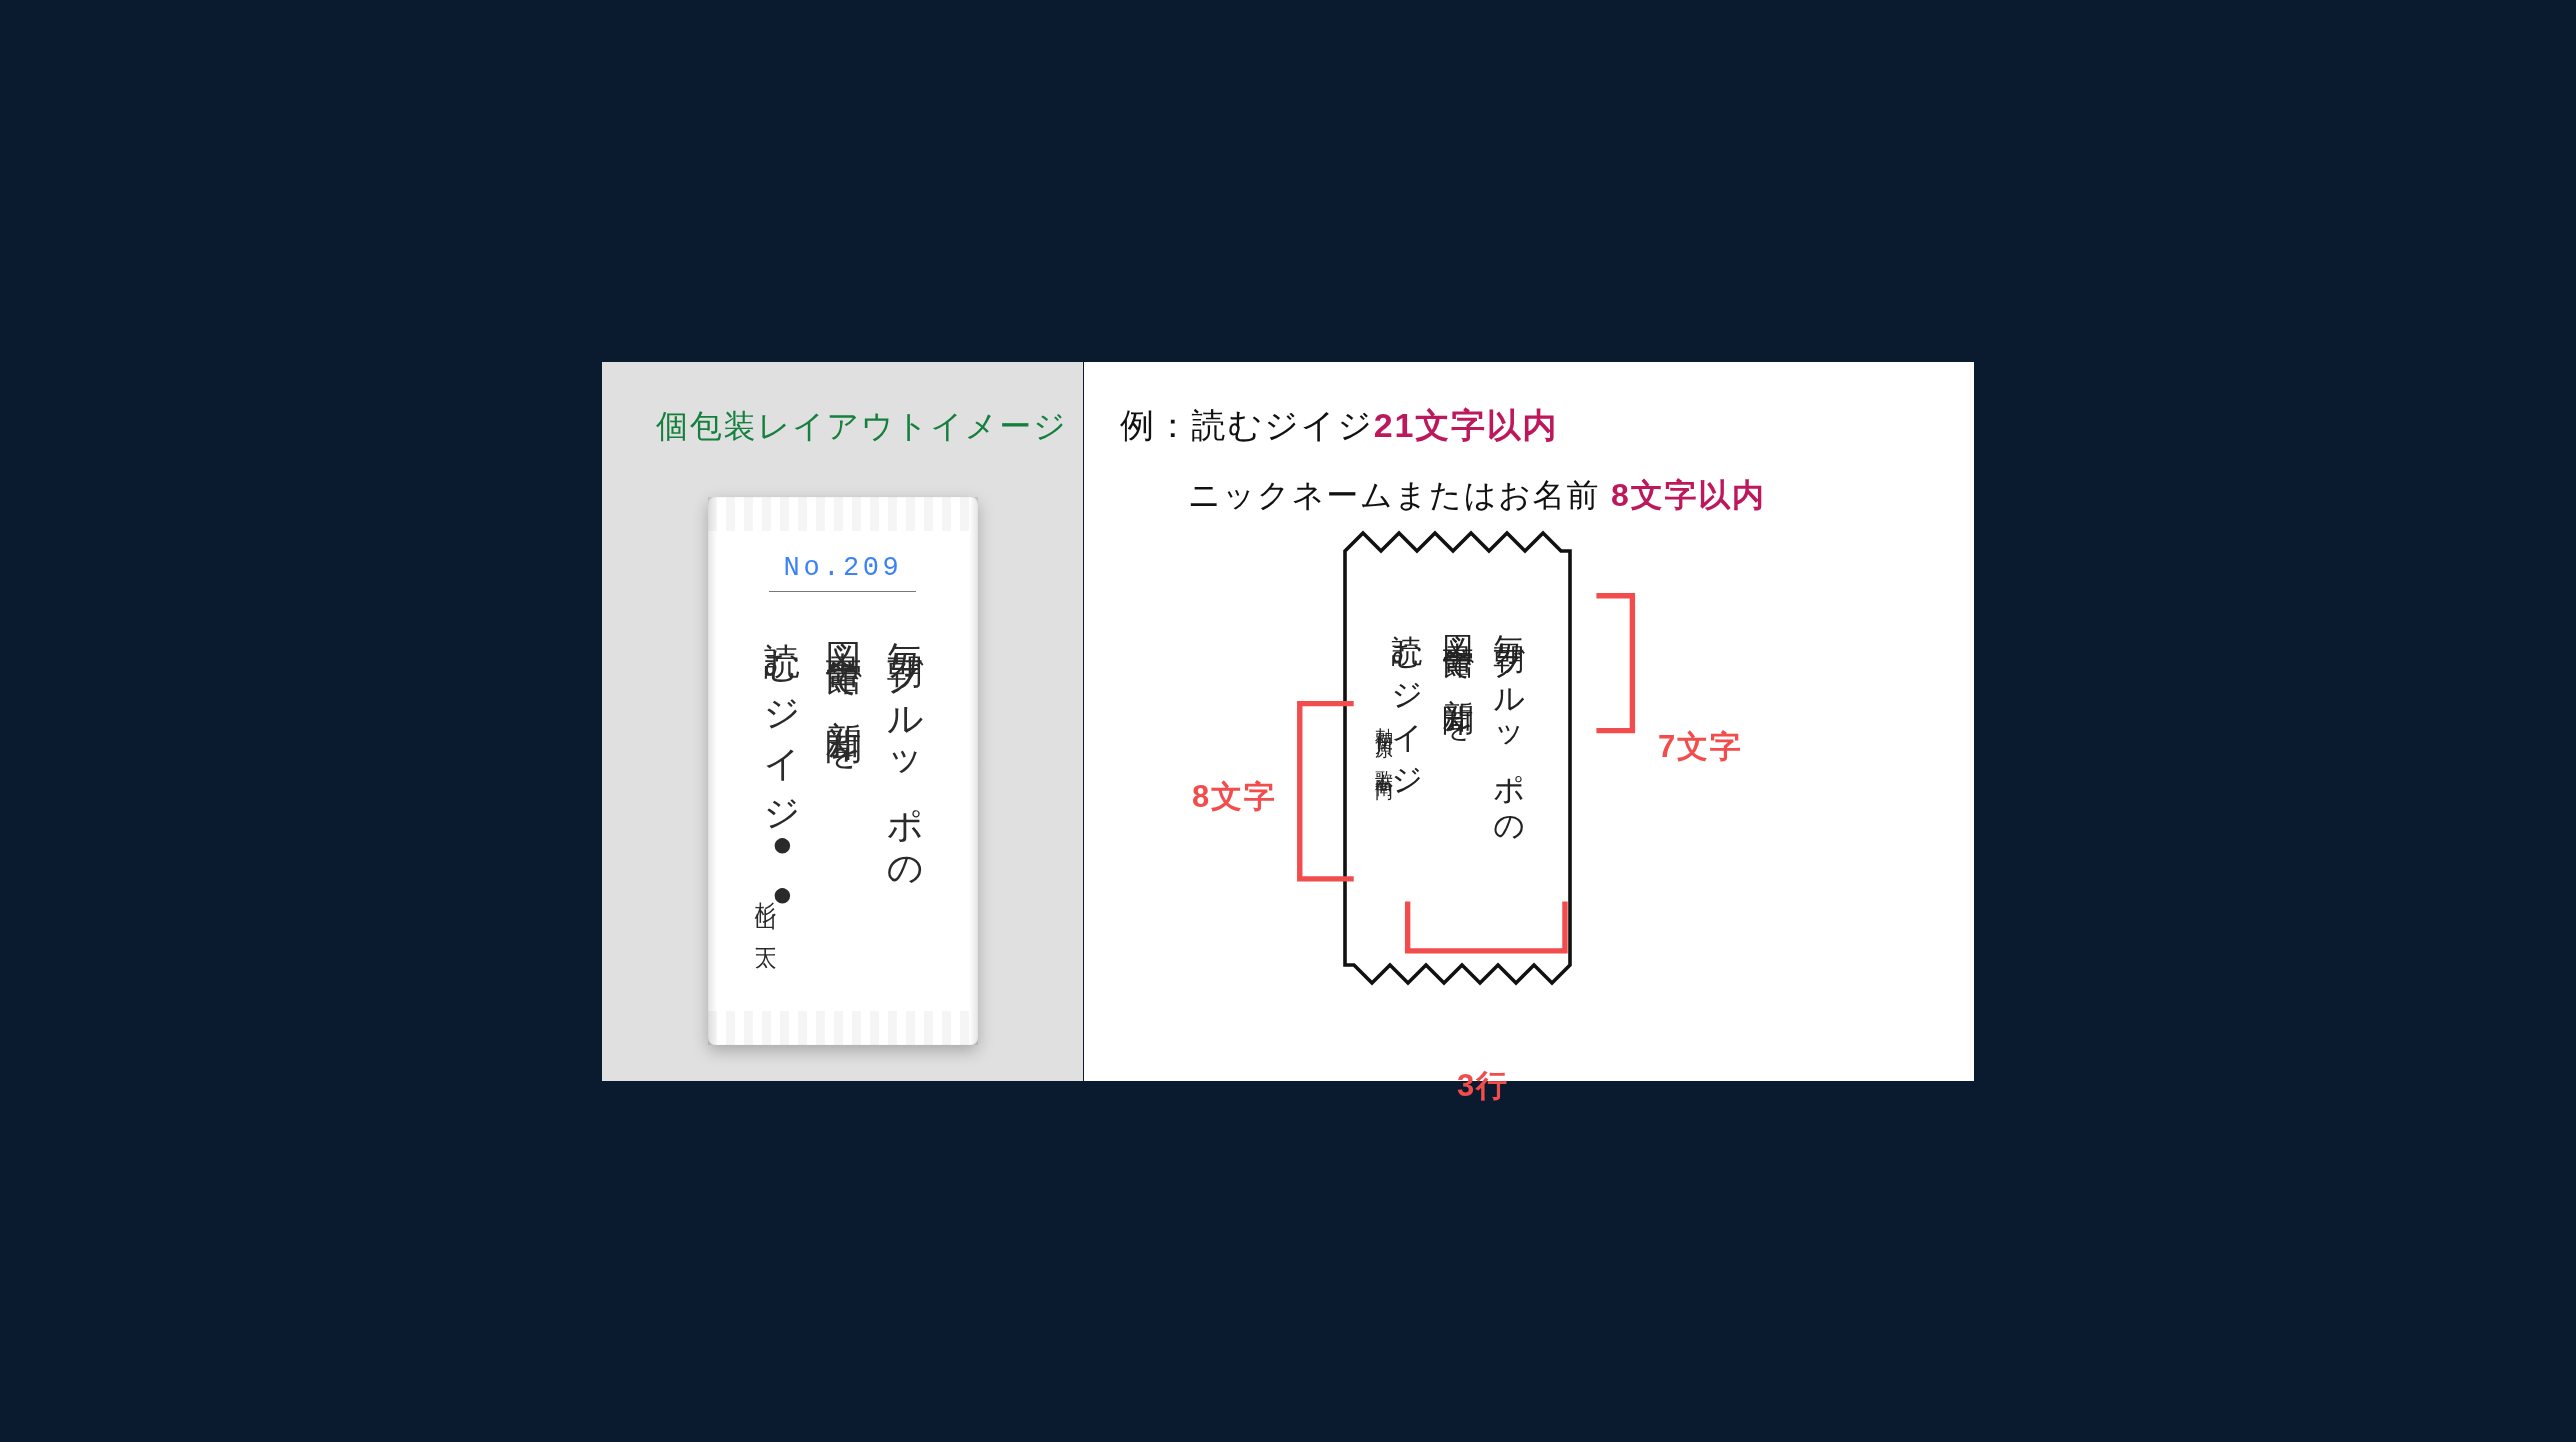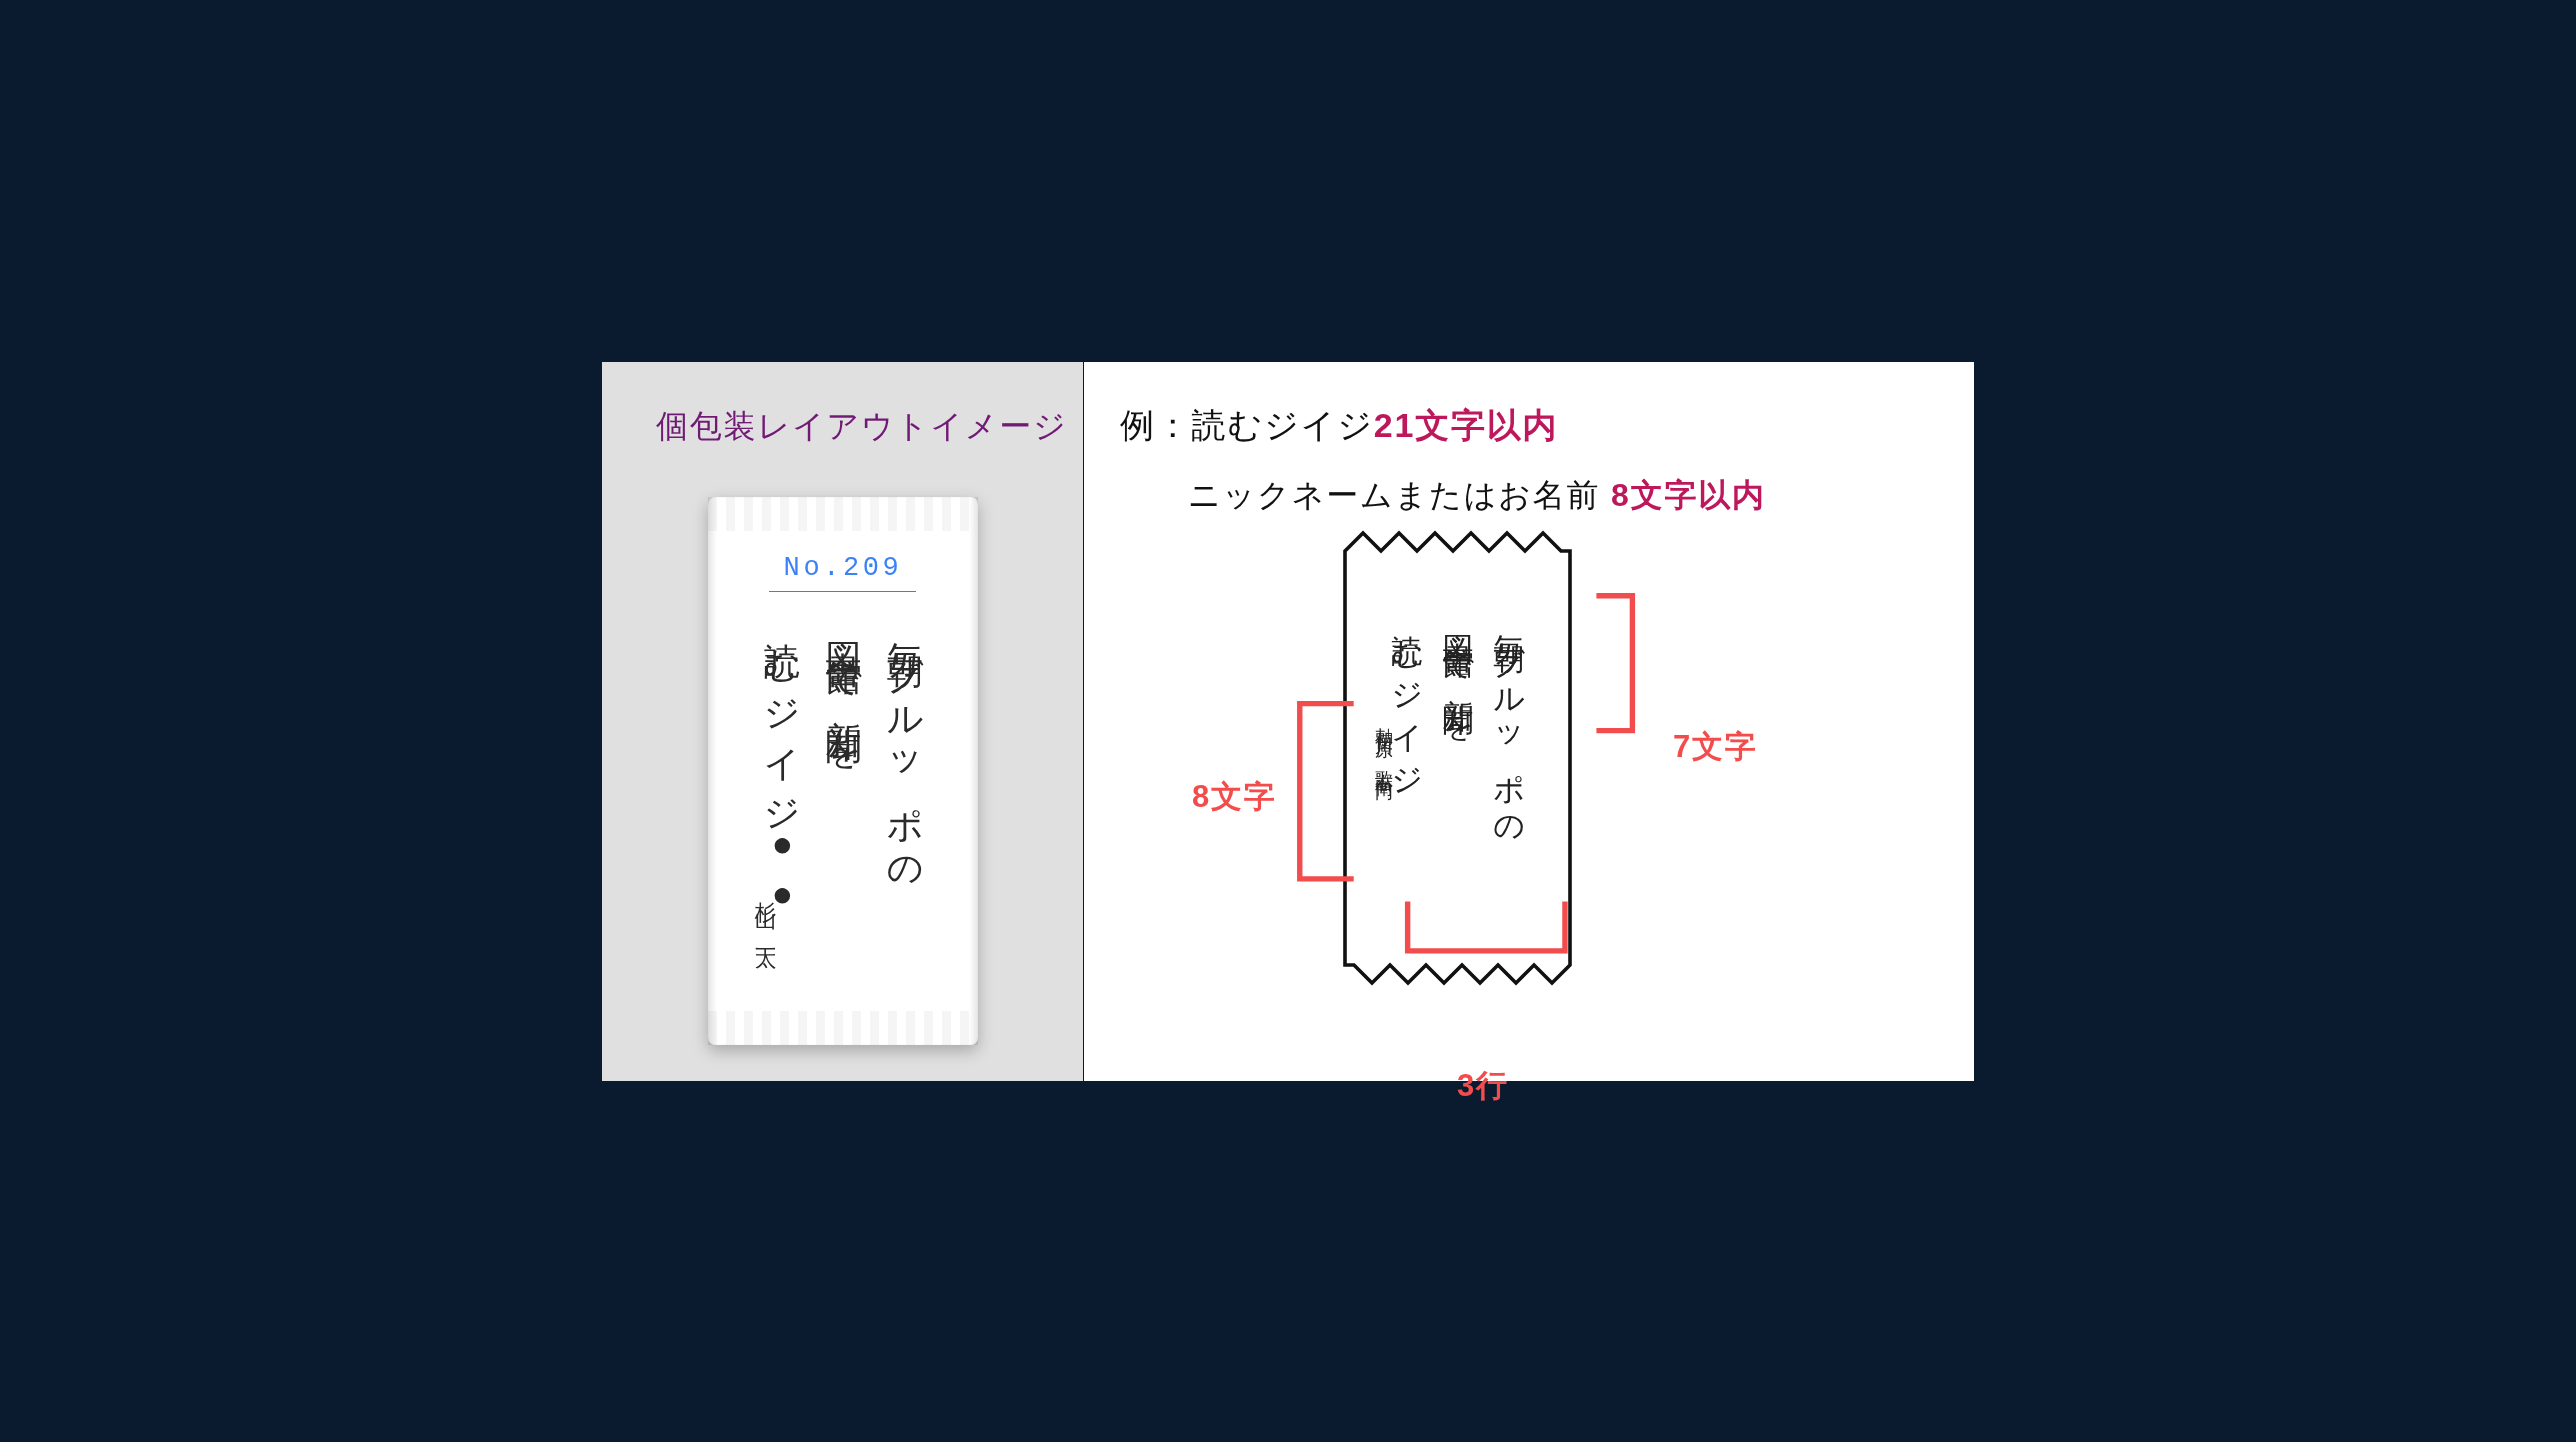--- a/index.html
+++ b/index.html
@@ -21,21 +21,21 @@
     position:relative;
     border-right:0.9px solid #0a1a2f;
   }
   .right{
     flex:1;height:100%;
     background:#fff;
     position:relative;
   }
   .left-title{
     position:absolute;left:54px;top:43px;
-    font-size:32px;font-weight:500;color:#701a75;
+    font-size:32px;font-weight:500;color:#15803d;
     letter-spacing:1.8px;
   }
   
   .sachet{
     position:absolute;left:106px;top:135px;
     width:270px;height:548px;
     background:#fff;
     border-radius:7.2px;
     box-shadow:0 5.4px 16px rgba(0,0,0,.25), inset 0 0 0 0.9px rgba(0,0,0,.02);
   }
@@ -167,19 +167,19 @@
       <g stroke="#f24c4c" stroke-width="6" fill="none">
 
         <path d="M570,260 L610,260 L610,410 L570,410"></path>
 
         <path d="M300,380 L240,380 L240,575 L300,575"></path>
 
         <path d="M360,600 L360,655 L535,655 L535,600"></path>
       </g>
     </svg>
 
-    <div class="callout" style="left:589px;top:364px;">7文字</div>
+    <div class="callout" style="left:574px;top:364px;">7文字</div>
     <div class="callout" style="left:108px;top:414px;">8文字</div>
     <div class="callout" style="left:373px;top:667px;margin-top:36px;">3行</div>
 
   </div>
 </div>
 
 
 </body></html>

